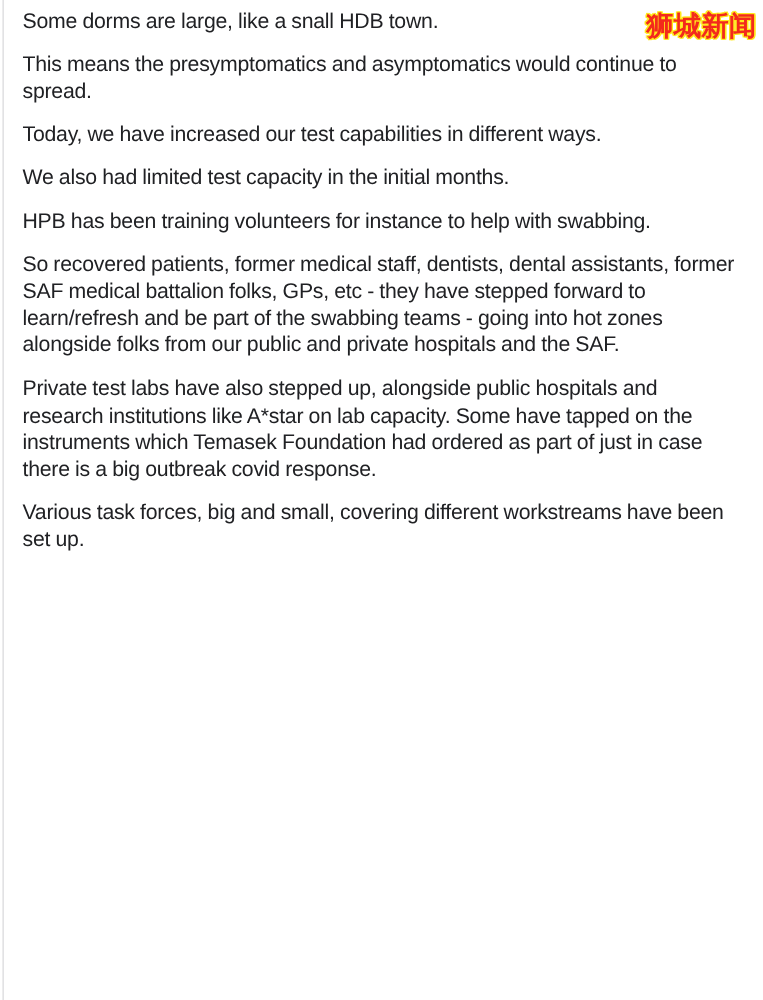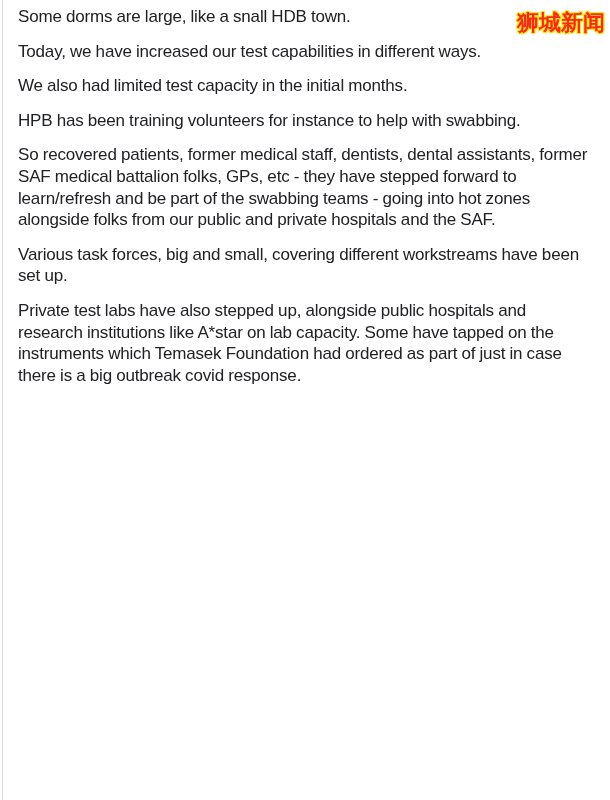--- a/index.html
+++ b/index.html
@@ -56,29 +56,31 @@
       -1px -1px 0 #ffe81a,
        1px -1px 0 #ffe81a,
       -1px  1px 0 #ffe81a,
        1px  1px 0 #ffe81a,
       -1px  0   0 #ffe81a,
        1px  0   0 #ffe81a,
        0   -1px 0 #ffe81a,
        0    1px 0 #ffe81a;
     white-space: nowrap;
     pointer-events: none;
+    font-family: Liberation Mono, monospace;
   }
 </style>
 </head>
 <body>
 
 <div class="page">
   <div class="watermark">狮城新闻</div>
   <div class="article">
       <p>Some dorms are large, like a snall HDB town.</p>
+      <p>This means the presymptomatics and asymptomatics would continue to spread.</p>
       <p>Today, we have increased our test capabilities in different ways.</p>
       <p>We also had limited test capacity in the initial months.</p>
       <p>HPB has been training volunteers for instance to help with swabbing.</p>
       <p>So recovered patients, former medical staff, dentists, dental assistants, former SAF medical battalion folks, GPs, etc - they have stepped forward to learn/refresh and be part of the swabbing teams - going into hot zones alongside folks from our public and private hospitals and the SAF.</p>
+      <p>Private test labs have also stepped up, alongside public hospitals and research institutions like A*star on lab capacity. Some have tapped on the instruments which Temasek Foundation had ordered as part of just in case there is a big outbreak covid response.</p>
       <p>Various task forces, big and small, covering different workstreams have been set up.</p>
-      <p>Private test labs have also stepped up, alongside public hospitals and research institutions like A*star on lab capacity. Some have tapped on the instruments which Temasek Foundation had ordered as part of just in case there is a big outbreak covid response.</p>
     </div>
 </div>
 
 </body></html>

